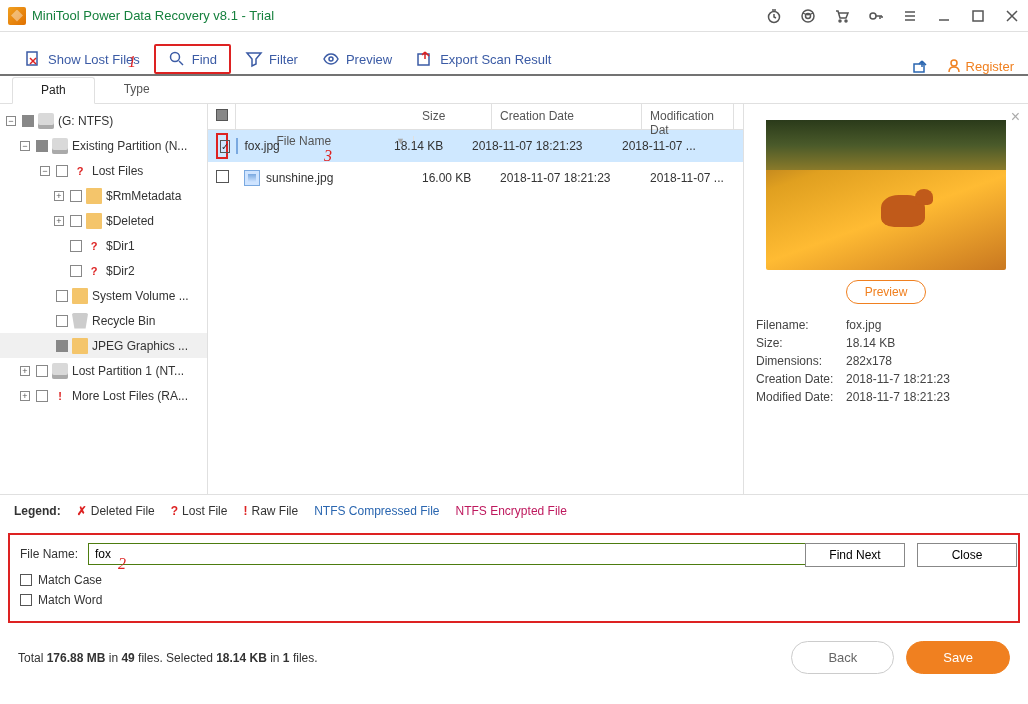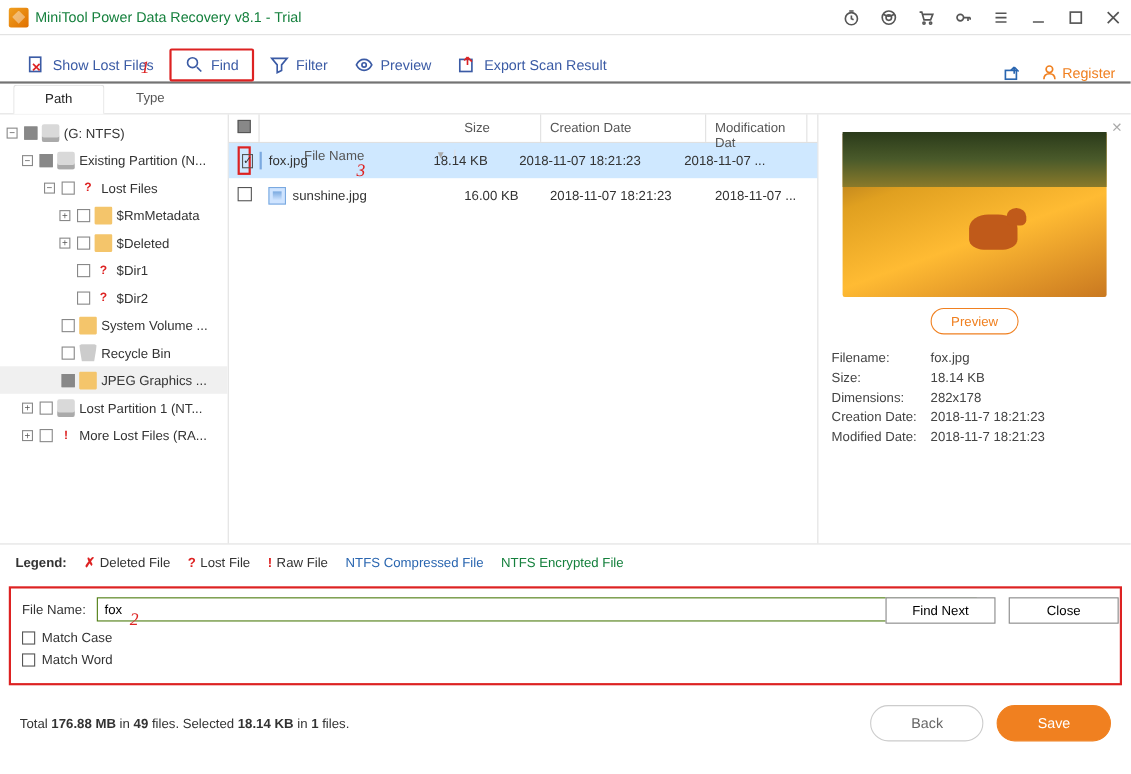--- a/index.html
+++ b/index.html
@@ -76,21 +76,21 @@
 .preview .meta-row .k{width:90px;}
 
 
 .legend{border-top:1px solid #e0e0e0; padding:9px 14px; font-size:12px; display:flex; gap:16px; align-items:center;}
 .legend b{color:#333;}
 .lg{display:flex; gap:4px; align-items:center;}
 .lg.del{color:#333;} .lg.del .s{color:#d22; font-weight:bold;}
 .lg.lost{color:#333;} .lg.lost .s{color:#d22; font-weight:bold;}
 .lg.raw{color:#333;} .lg.raw .s{color:#d22; font-weight:bold;}
 .lg.comp{color:#2a66b0;}
-.lg.enc{color:#15803d;}
+.lg.enc{color:#be185d;}
 
 
 .find-panel{border:2px solid #d22; margin:6px 8px; padding:8px 10px; font-size:12px; color:#333; position:relative;}
 .find-row{display:flex; align-items:center; gap:6px; margin-bottom:8px;}
 .find-row label{width:62px;}
 .find-row input[type=text]{flex:1; border:1px solid #4d7c0f; padding:3px 6px; font-size:12px;}
 .find-btns{position:absolute; right:1px; top:8px; display:flex; flex-direction:row; gap:12px;}
 .find-btn{width:100px; padding:4px 0; border:1px solid #888; background:#fff; cursor:pointer; font-size:12px;}
 .opt-row{display:flex; align-items:center; gap:6px; margin:6px 0;}
 .opt-row .cb{width:12px; height:12px; border:1px solid #555;}

